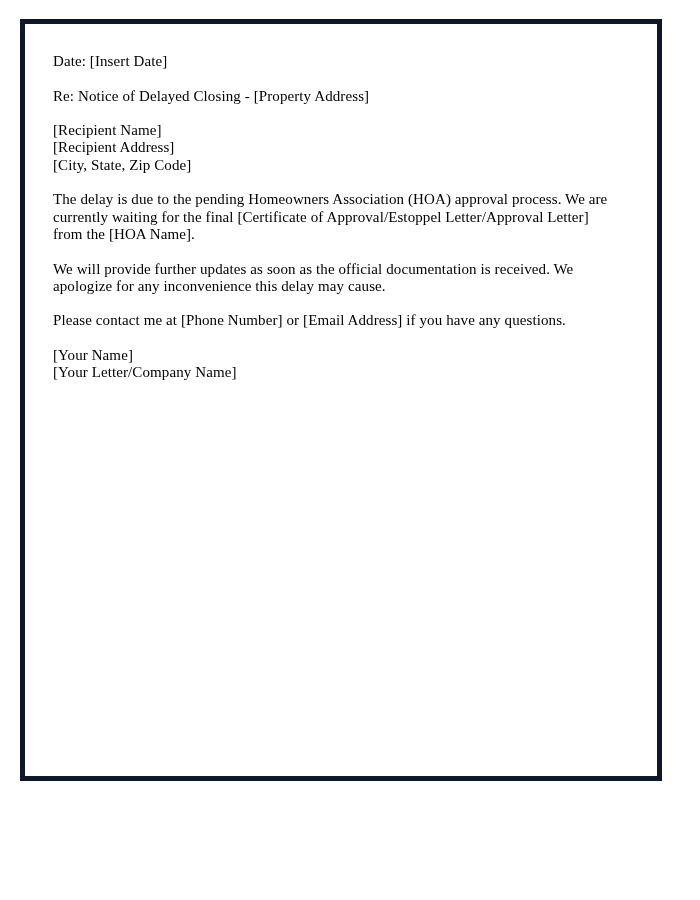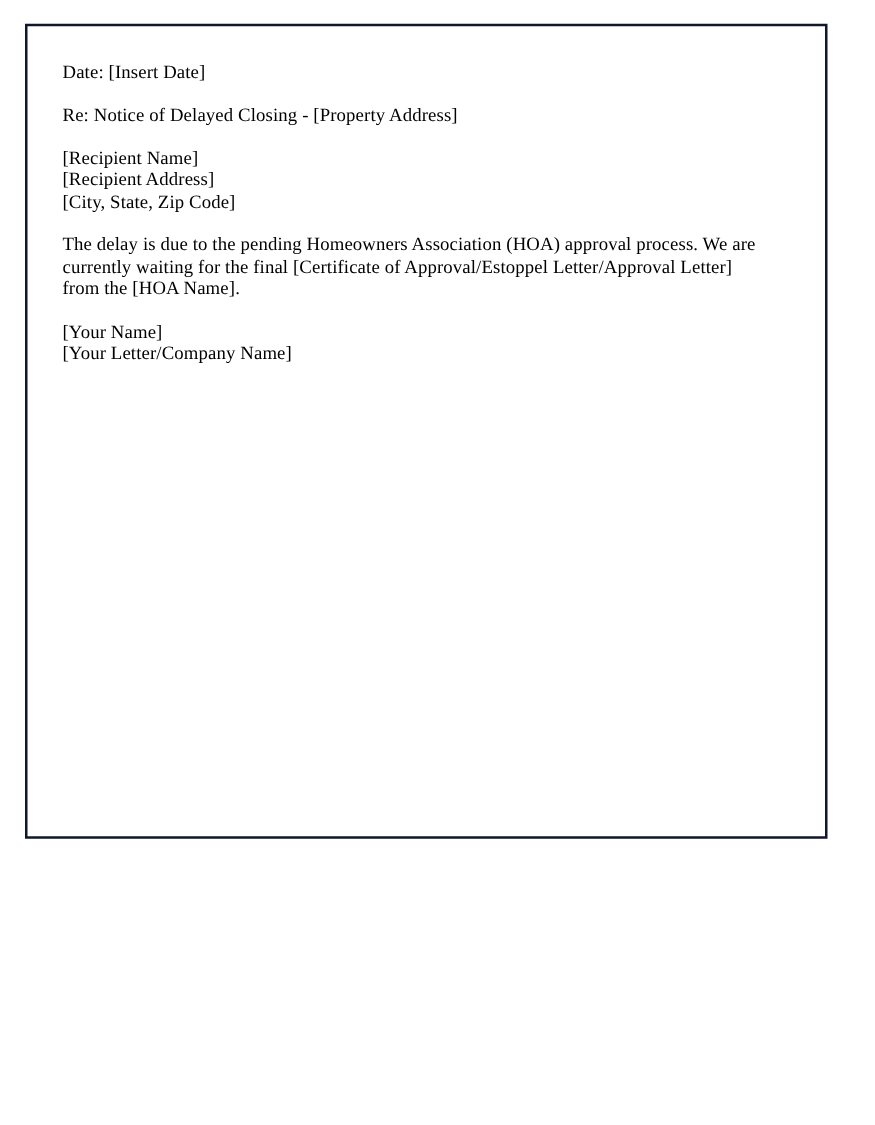--- a/index.html
+++ b/index.html
@@ -13,23 +13,23 @@
     background: #ffffff;
     overflow: hidden;
     position: relative;
     font-family: "Liberation Serif", "DejaVu Serif", serif;
   }
   .letter-frame {
     position: absolute;
     left: 20px;
     top: 19px;
     width: 642px;
-    height: 652px;
+    height: 762px;
     background: #ffffff;
-    border: 2px solid #0f172a;
+    border: 5px solid #0f172a;
     padding: 29px 8px 0 28px;
   }
   .para {
     margin: 0 0 17.3px 0;
     font-size: 15px;
     line-height: 17.3px;
     color: #000000;
     white-space: pre-line;
     letter-spacing: 0.1px;
   }
@@ -39,15 +39,18 @@
 
 <div class="letter-frame">
   <p class="para">Date: [Insert Date]</p>
   <p class="para">Re: Notice of Delayed Closing - [Property Address]</p>
   <p class="para">[Recipient Name]
 [Recipient Address]
 [City, State, Zip Code]</p>
   <p class="para">The delay is due to the pending Homeowners Association (HOA) approval process. We are
 currently waiting for the final [Certificate of Approval/Estoppel Letter/Approval Letter]
 from the [HOA Name].</p>
+  <p class="para">We will provide further updates as soon as the official documentation is received. We
+apologize for any inconvenience this delay may cause.</p>
+  <p class="para">Please contact me at [Phone Number] or [Email Address] if you have any questions.</p>
   <p class="para">[Your Name]
 [Your Letter/Company Name]</p>
 </div>
 
 </body></html>

